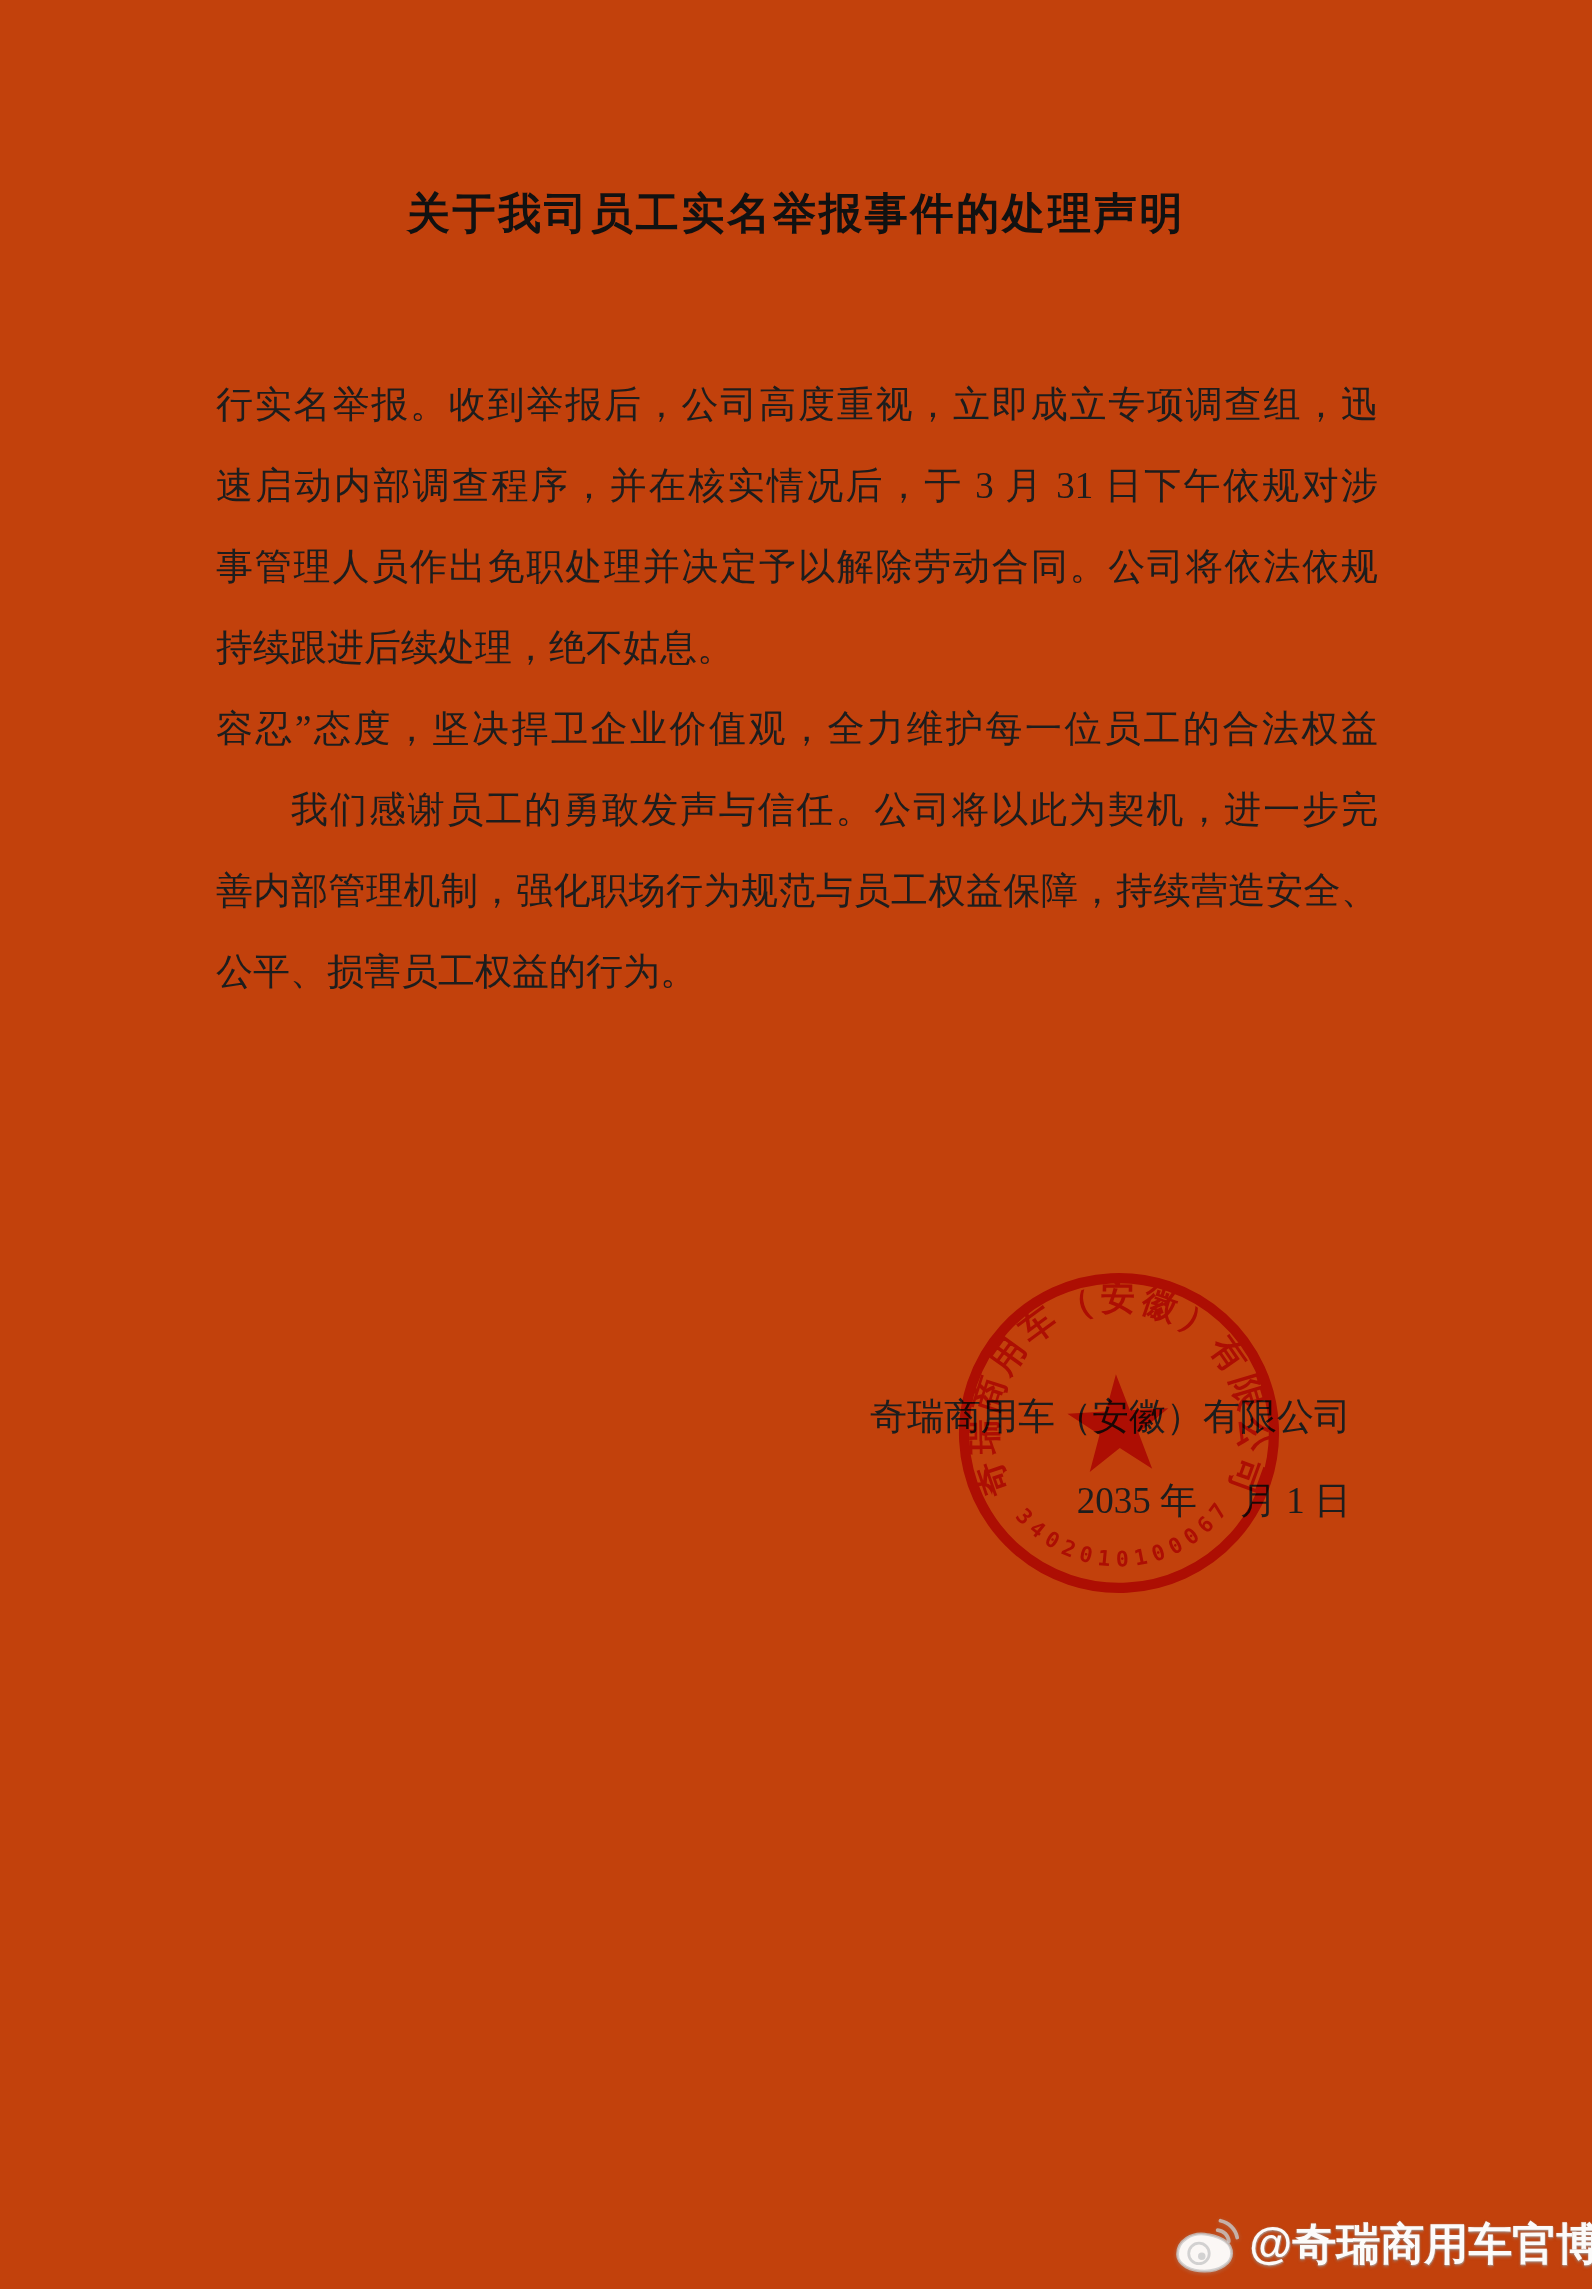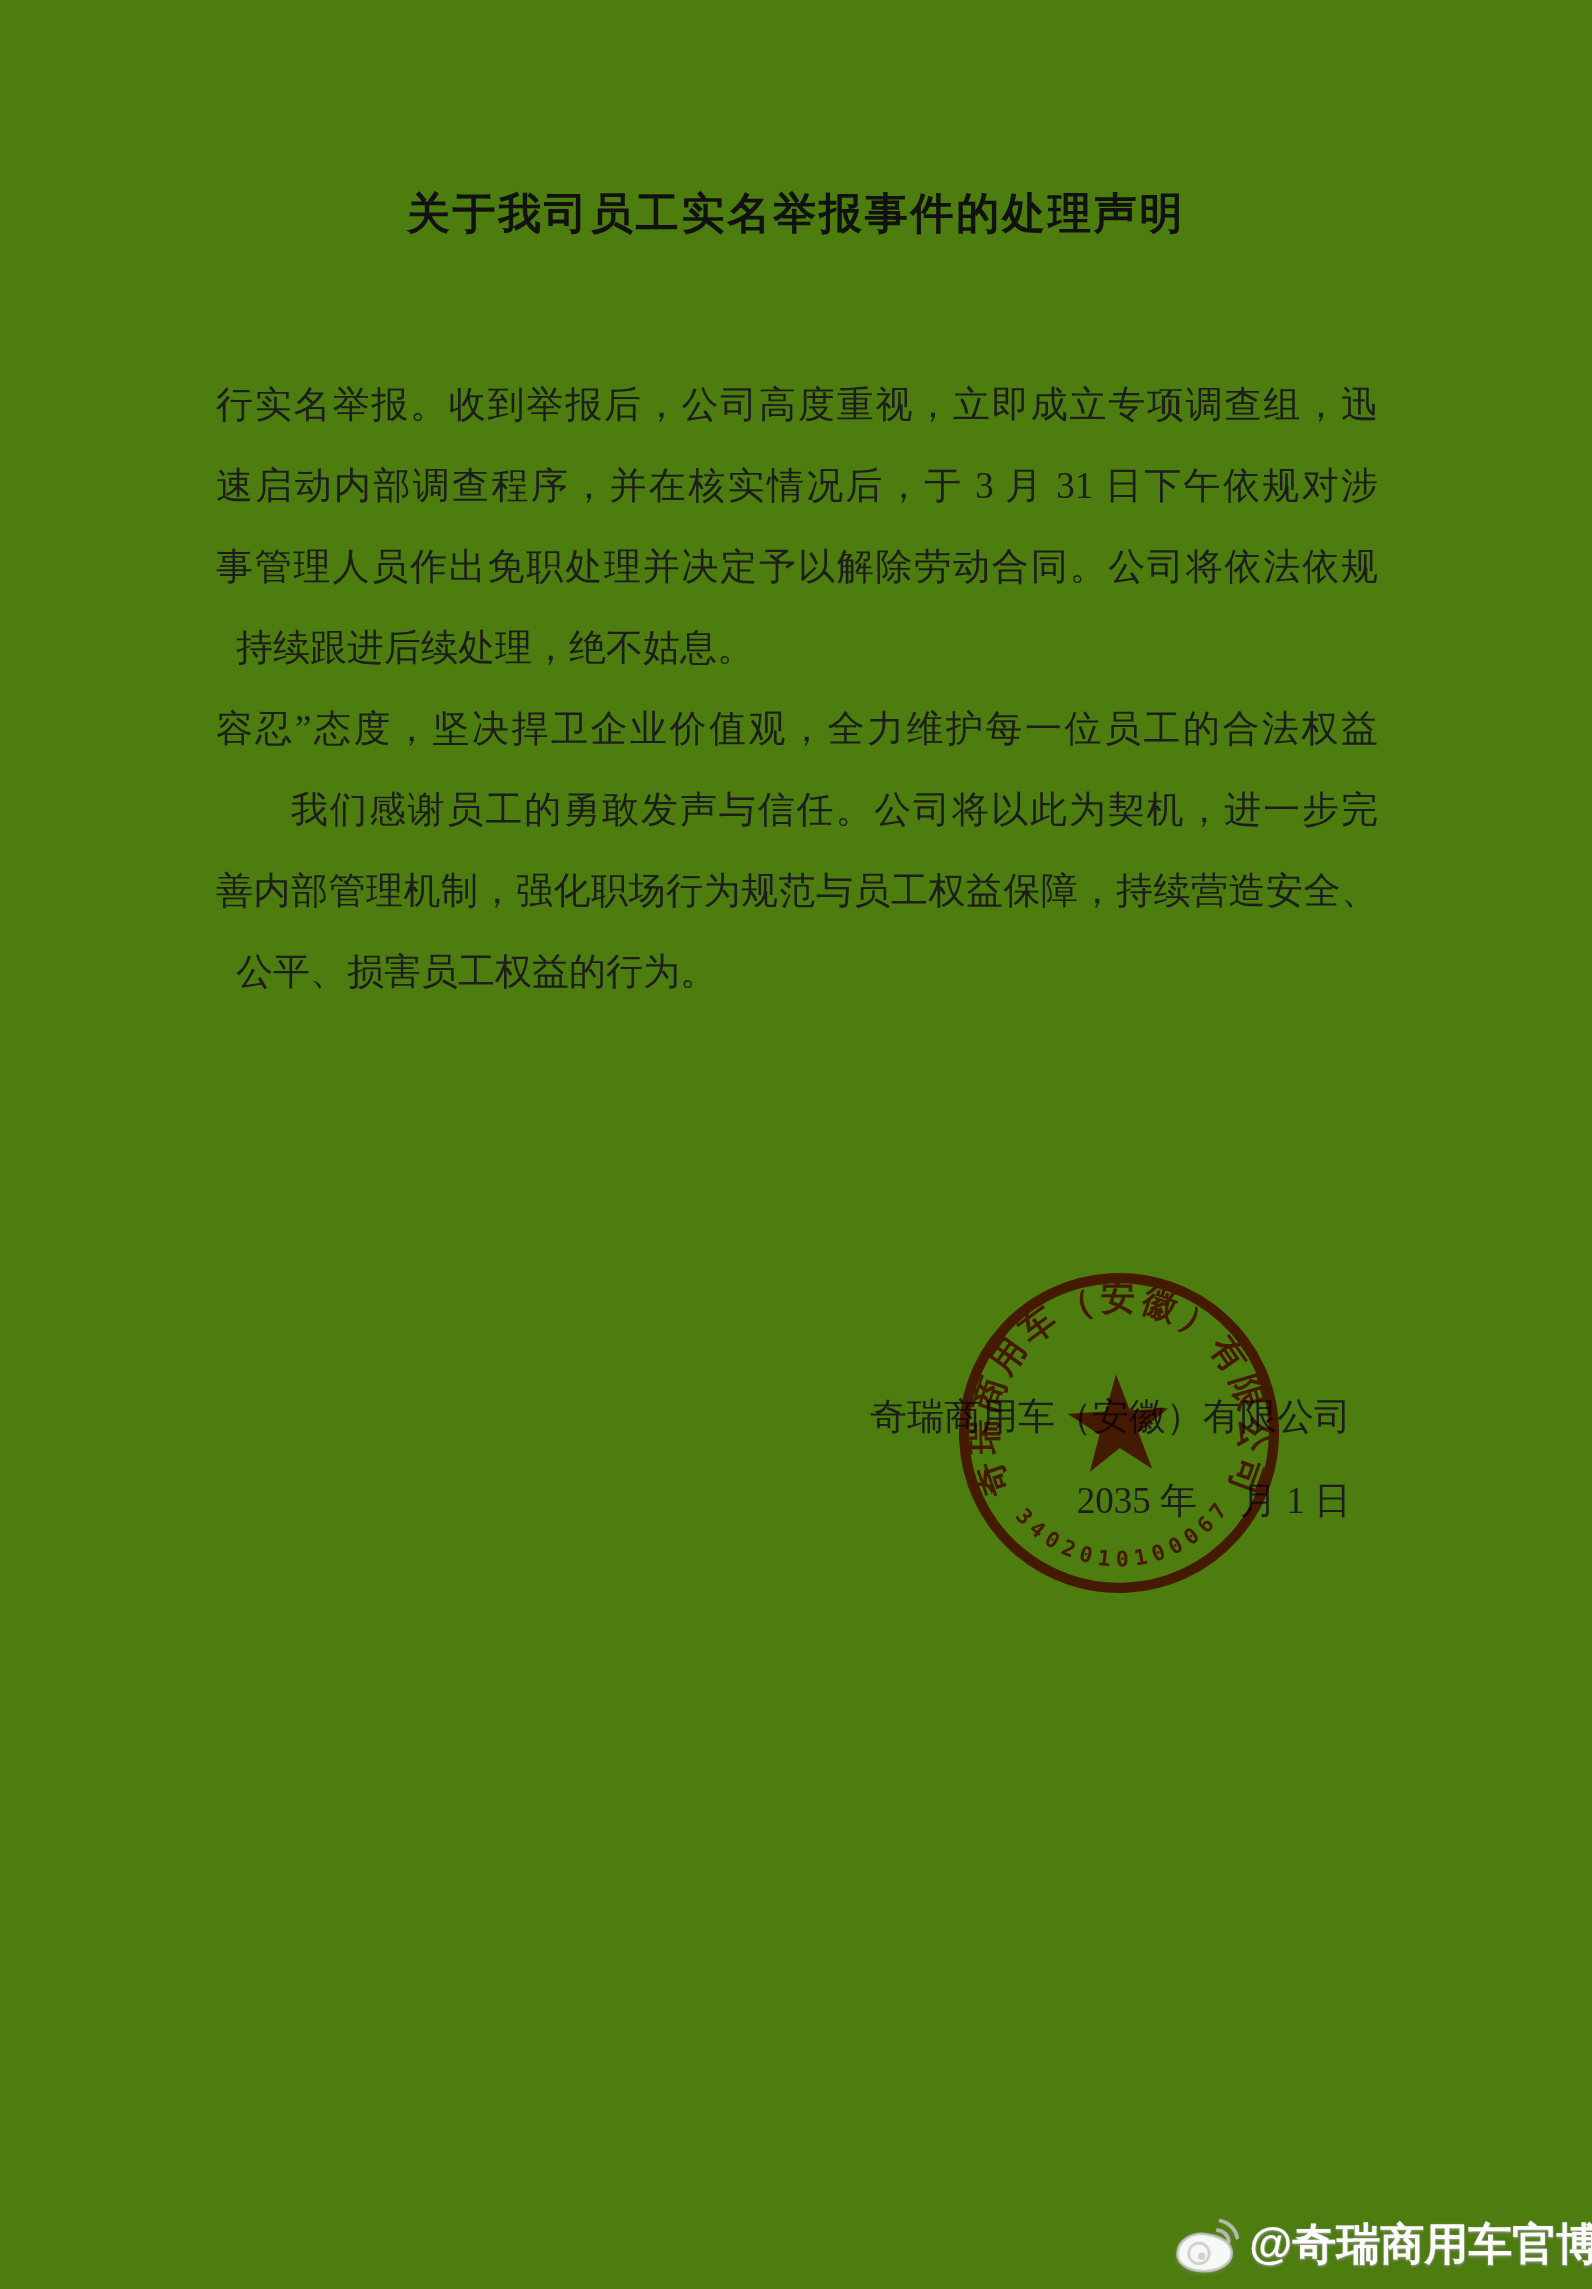--- a/index.html
+++ b/index.html
@@ -1,19 +1,19 @@
 <!DOCTYPE html>
 <html style="font-size:15px"><head>
 <meta charset="utf-8">
 <style>
   html,body{margin:0;padding:0;background:#ffffff;}
   .page{
     position:relative;
     width:1592px;height:2290px;
-    background:#4d7c0f;
+    background:#c2410c;
     overflow:hidden;
     font-family:"Liberation Serif","DejaVu Serif",serif;
     color:#1e1e1e;
   }
   .title{
     margin:185px 0 0 0;
     text-align:center;
     font-size:43px;
     font-weight:bold;
     letter-spacing:2.8px;
@@ -26,21 +26,21 @@
   .line{
     font-size:37px;
     height:81px;
     line-height:81px;
     text-align:justify;
     text-align-last:justify;
     white-space:normal;
     color:#1d1d1d;
   }
   .line.first{text-indent:75px;}
-  .line.last{text-align-last:left;margin-left:20px;}
+  .line.last{text-align-last:left;}
   .signature{
     position:absolute;
     top:1396px;
     right:241px;
     text-align:right;
     font-size:37px;
     color:#1d1d1d;
   }
   .signature .company{line-height:41px;}
   .signature .date{line-height:41px;margin-top:43px;}

